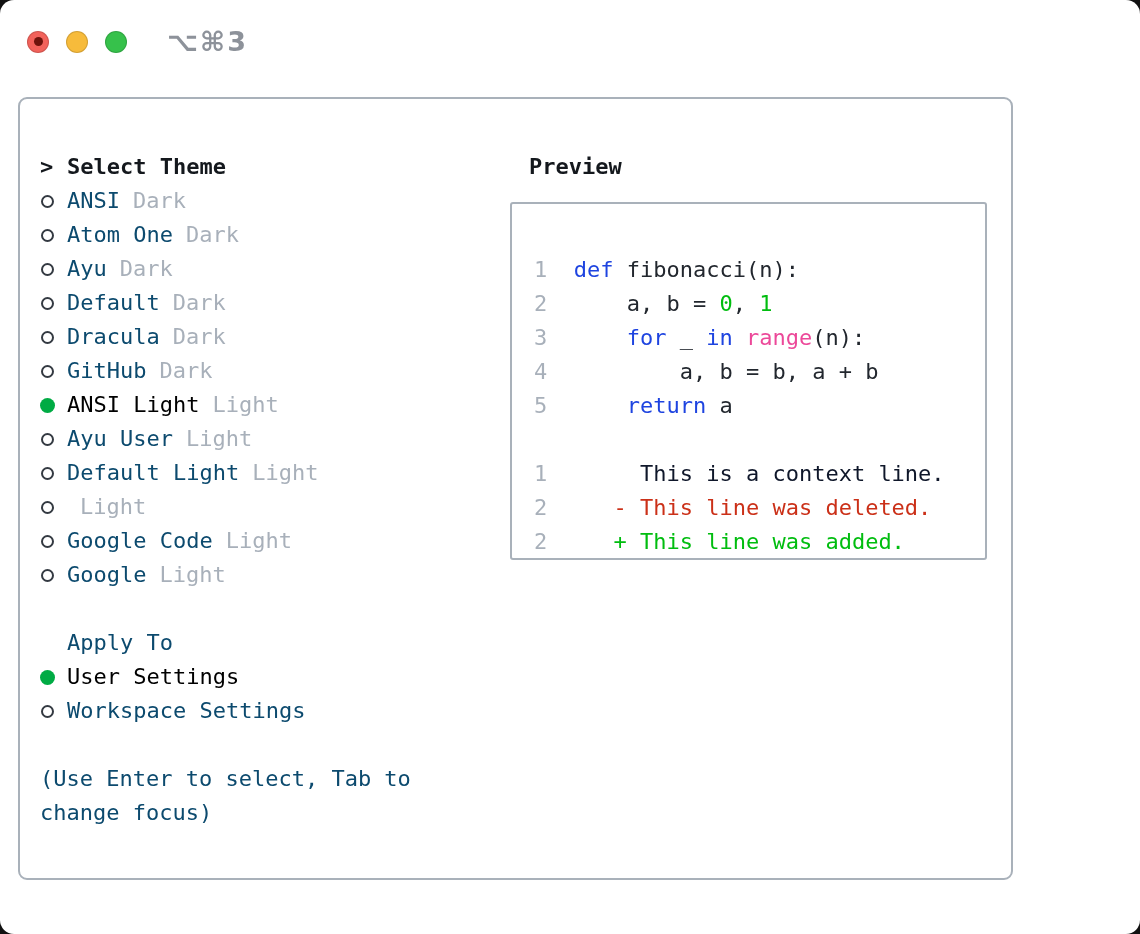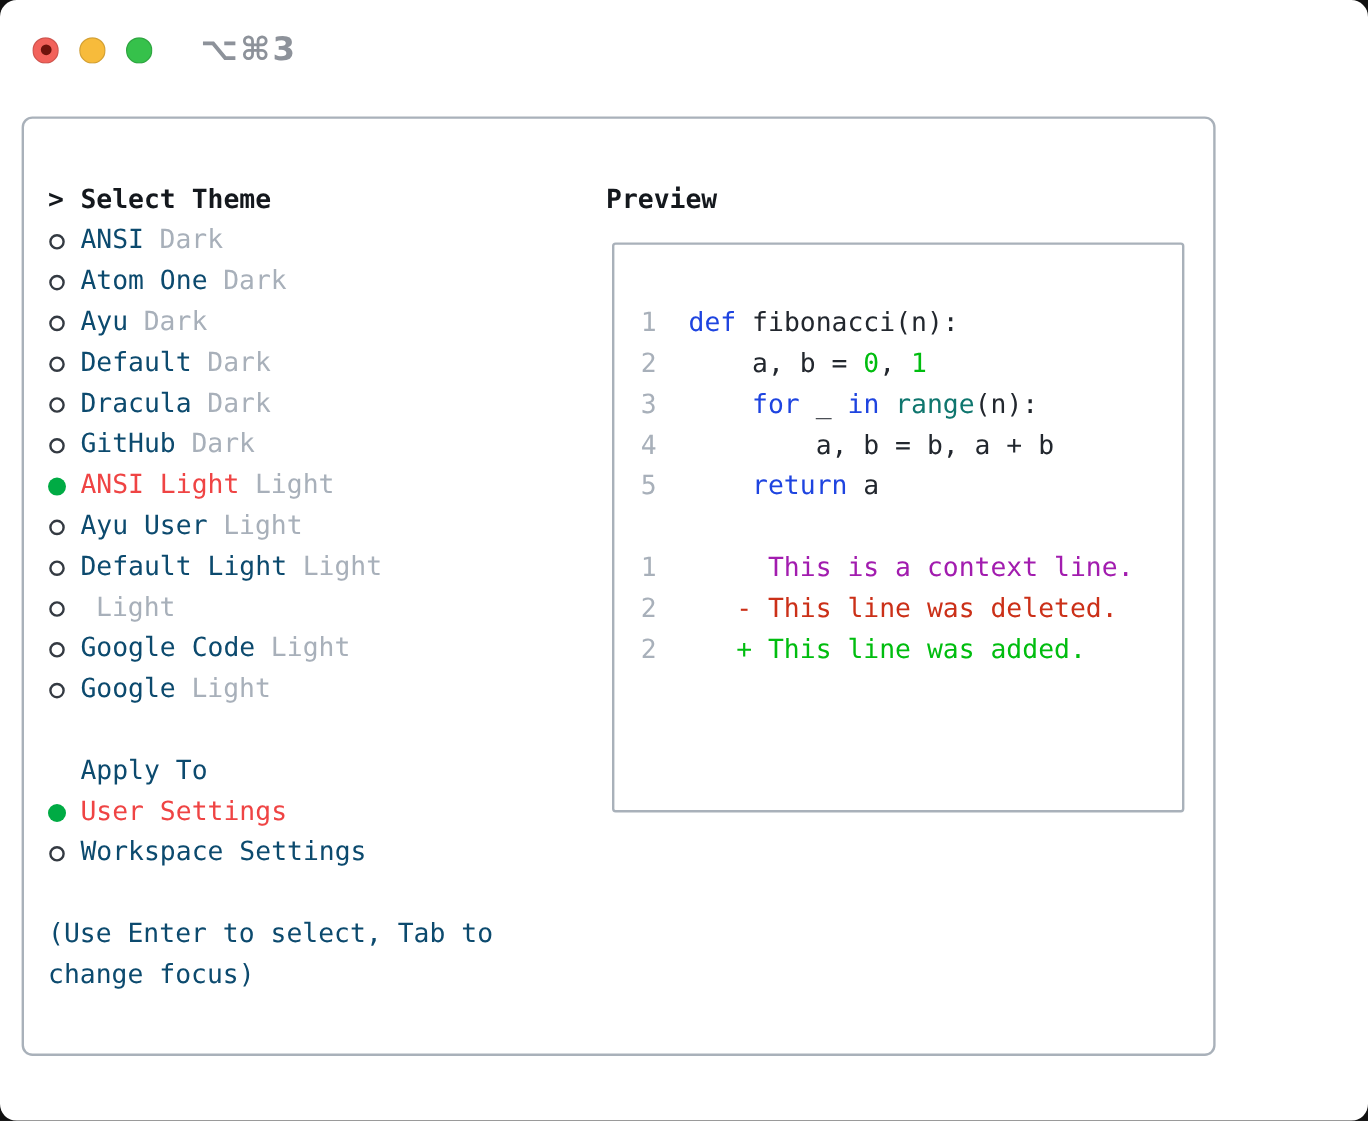--- a/index.html
+++ b/index.html
@@ -25,37 +25,37 @@
           background:#fff;border:2px solid #a9b1ba;border-radius:9px;}
   
   .theme-panel{position:absolute;left:20px;top:51px;width:450px;}
   .row{display:flex;align-items:center;height:34px;font-size:22px;line-height:34px;white-space:pre;}
   .marker{display:inline-flex;width:27px;flex:0 0 27px;align-items:center;}
   .b{font-weight:bold;color:#14181d;}
   .circle{display:inline-block;width:13px;height:13px;box-sizing:border-box;
           border:2px solid #343a42;border-radius:50%;margin-left:1px;}
   .circle.sel{width:15px;height:15px;border:none;background:#00ab44;margin-left:0;}
   .t-name{color:#0c4a6e;}
-  .t-name.selname{color:#ef4444;}
+  .t-name.selname{color:#000000;}
   .badge{color:#a8b0ba;margin-left:13px;}
   .spacer{height:34px;}
   .hint{color:#0c4a6e;height:34px;font-size:22px;line-height:34px;white-space:pre;}
   
-  .preview-label{position:absolute;left:485px;top:51px;height:34px;line-height:34px;
+  .preview-label{position:absolute;left:509px;top:51px;height:34px;line-height:34px;
           font-size:22px;font-weight:bold;color:#14181d;}
-  .preview-box{position:absolute;left:490px;top:103px;width:477px;height:475px;box-sizing:border-box;
+  .preview-box{position:absolute;left:490px;top:103px;width:477px;height:358px;box-sizing:border-box;
           border:2px solid #a9b1ba;border-radius:3px;background:#fff;
           padding:49px 0 0 22px;overflow:hidden;}
   .crow{height:34px;line-height:34px;font-size:22px;white-space:pre;}
   .ln{color:#a8b0ba;}
   .tok-fg{color:#22272e;}
   .tok-kw{color:#1e44e0;}
-  .tok-fn{color:#0f766e;text-align:right;}
+  .tok-fn{color:#ec4899;text-align:right;}
   .tok-num{color:#00bd0f;}
-  .tok-ctx{color:#a21caf;}
+  .tok-ctx{color:#0f172a;}
   .tok-del{color:#cb3018;}
   .tok-add{color:#00bd0f;text-align:center;}
 </style>
 </head>
 <body>
 
 <div class="screen">
 
   <div class="titlebar">
     <span class="tl-dot tl-red">

